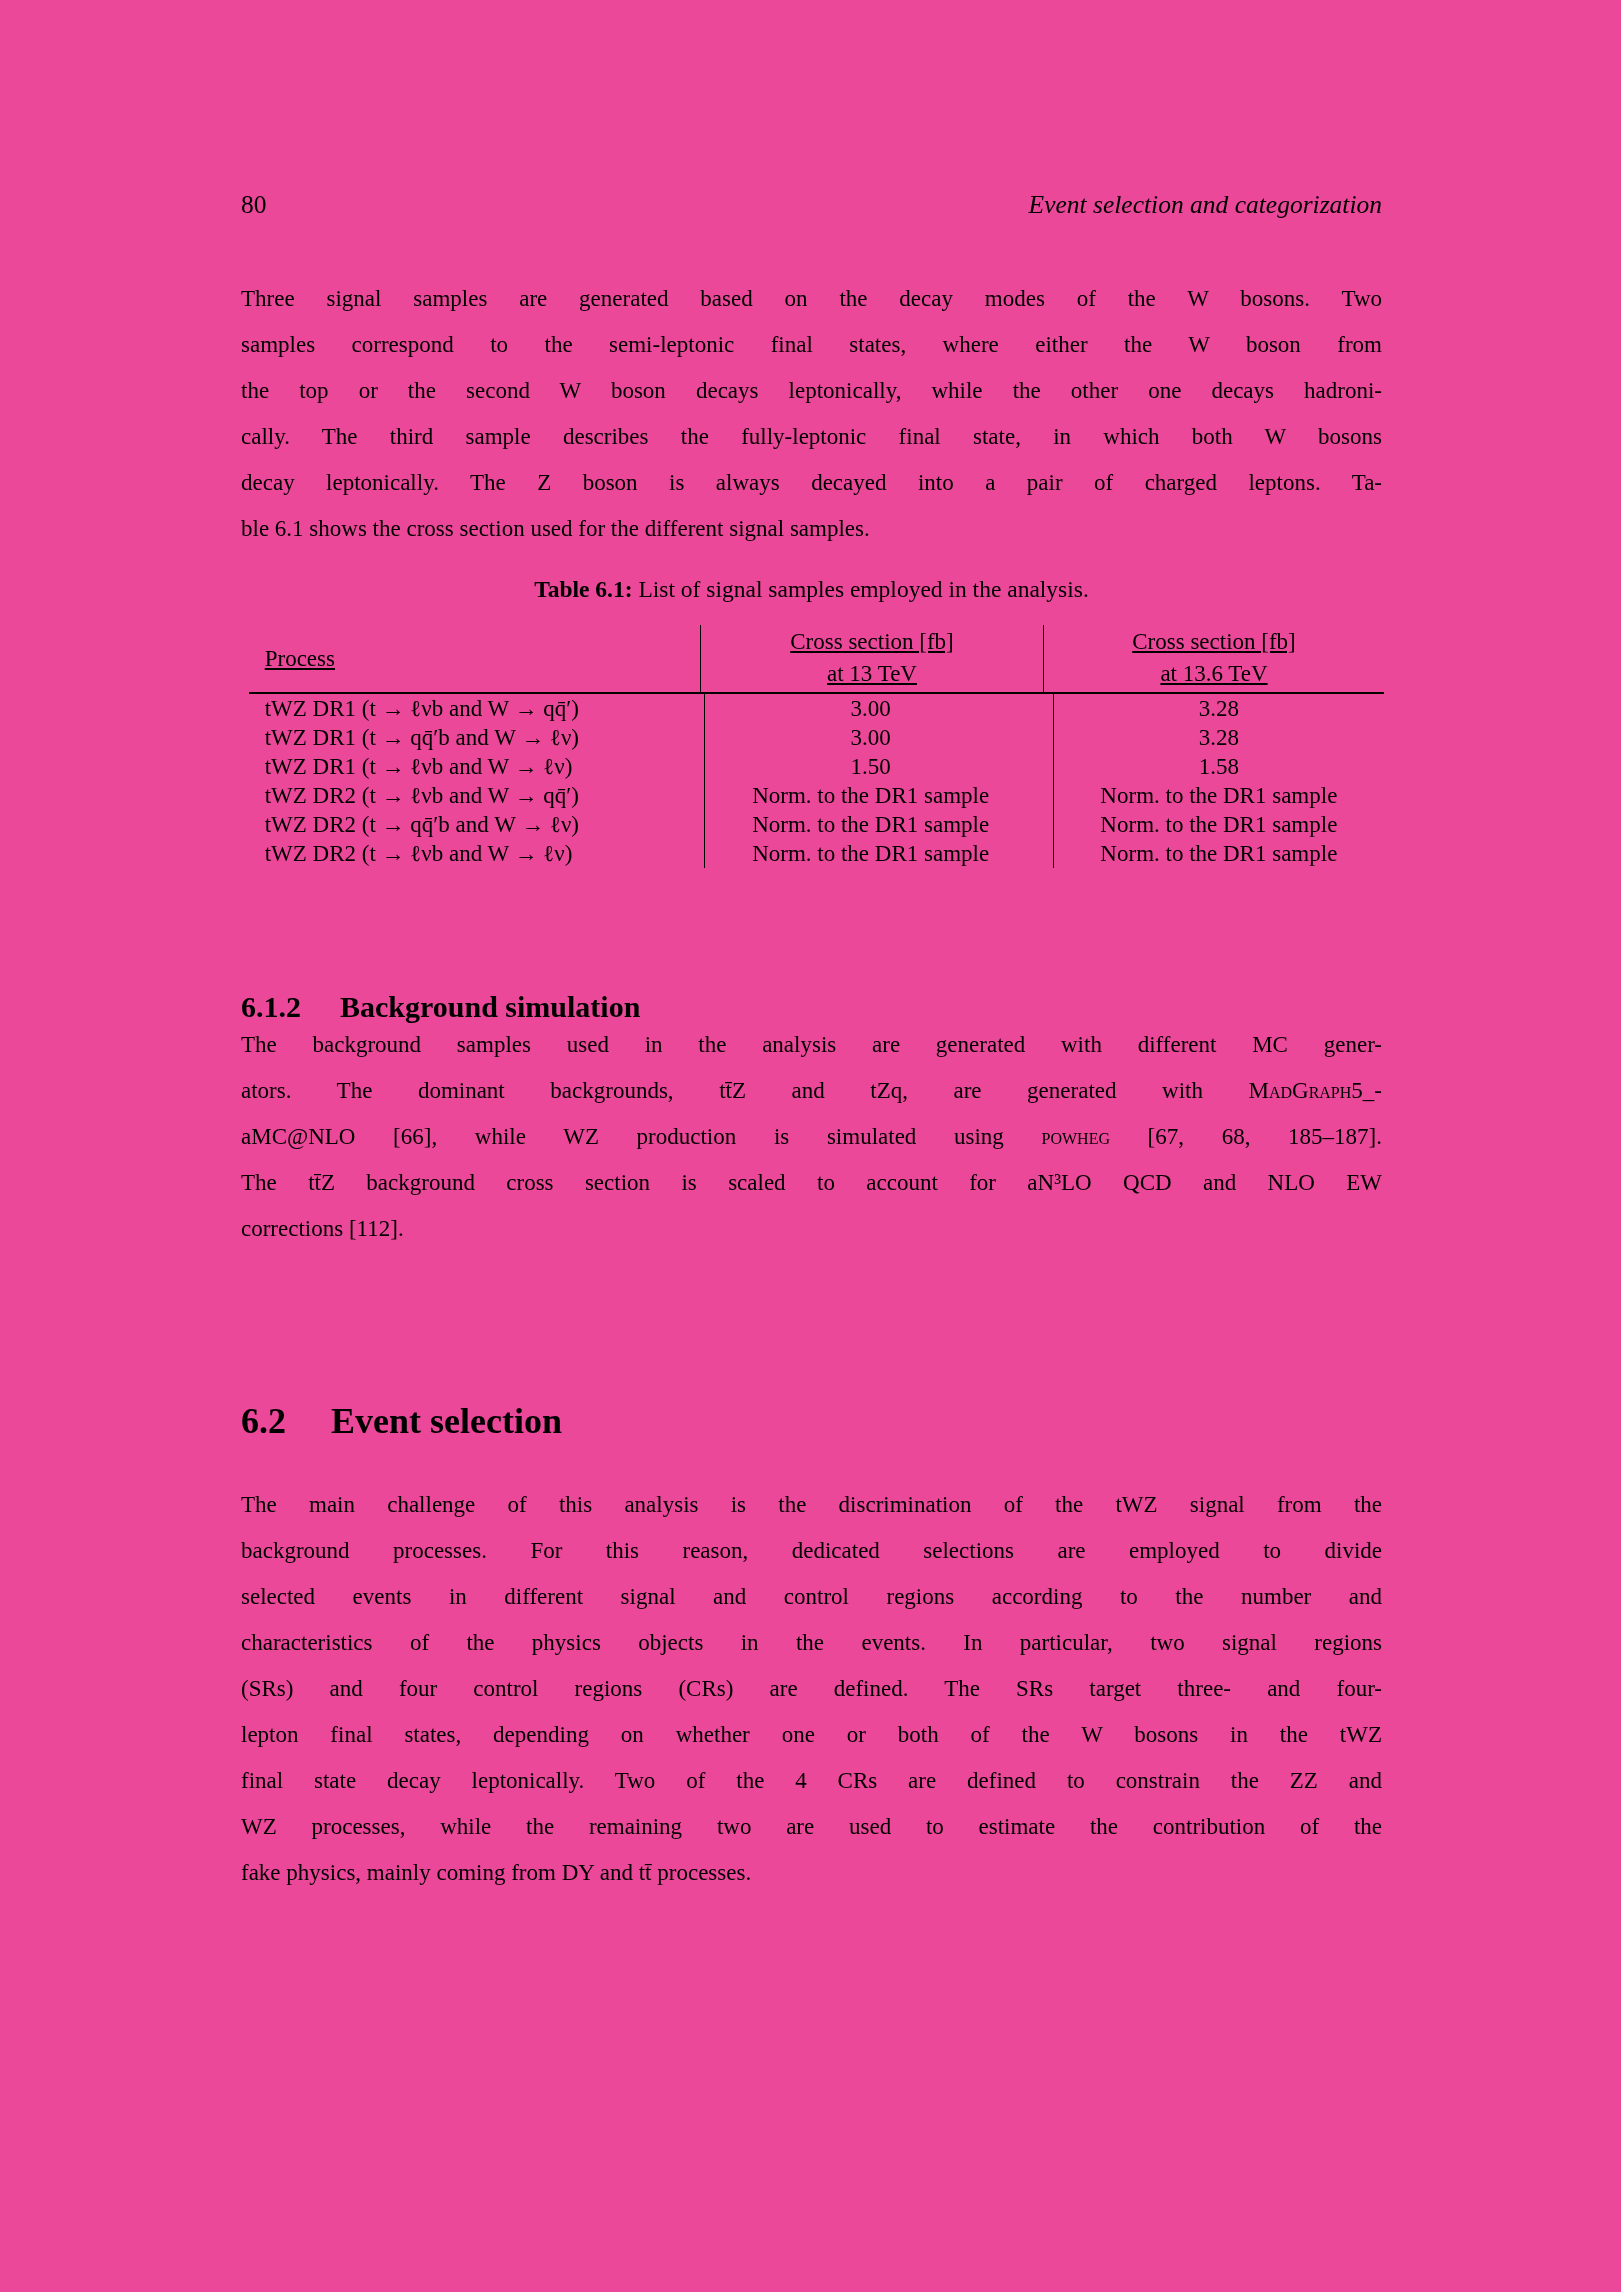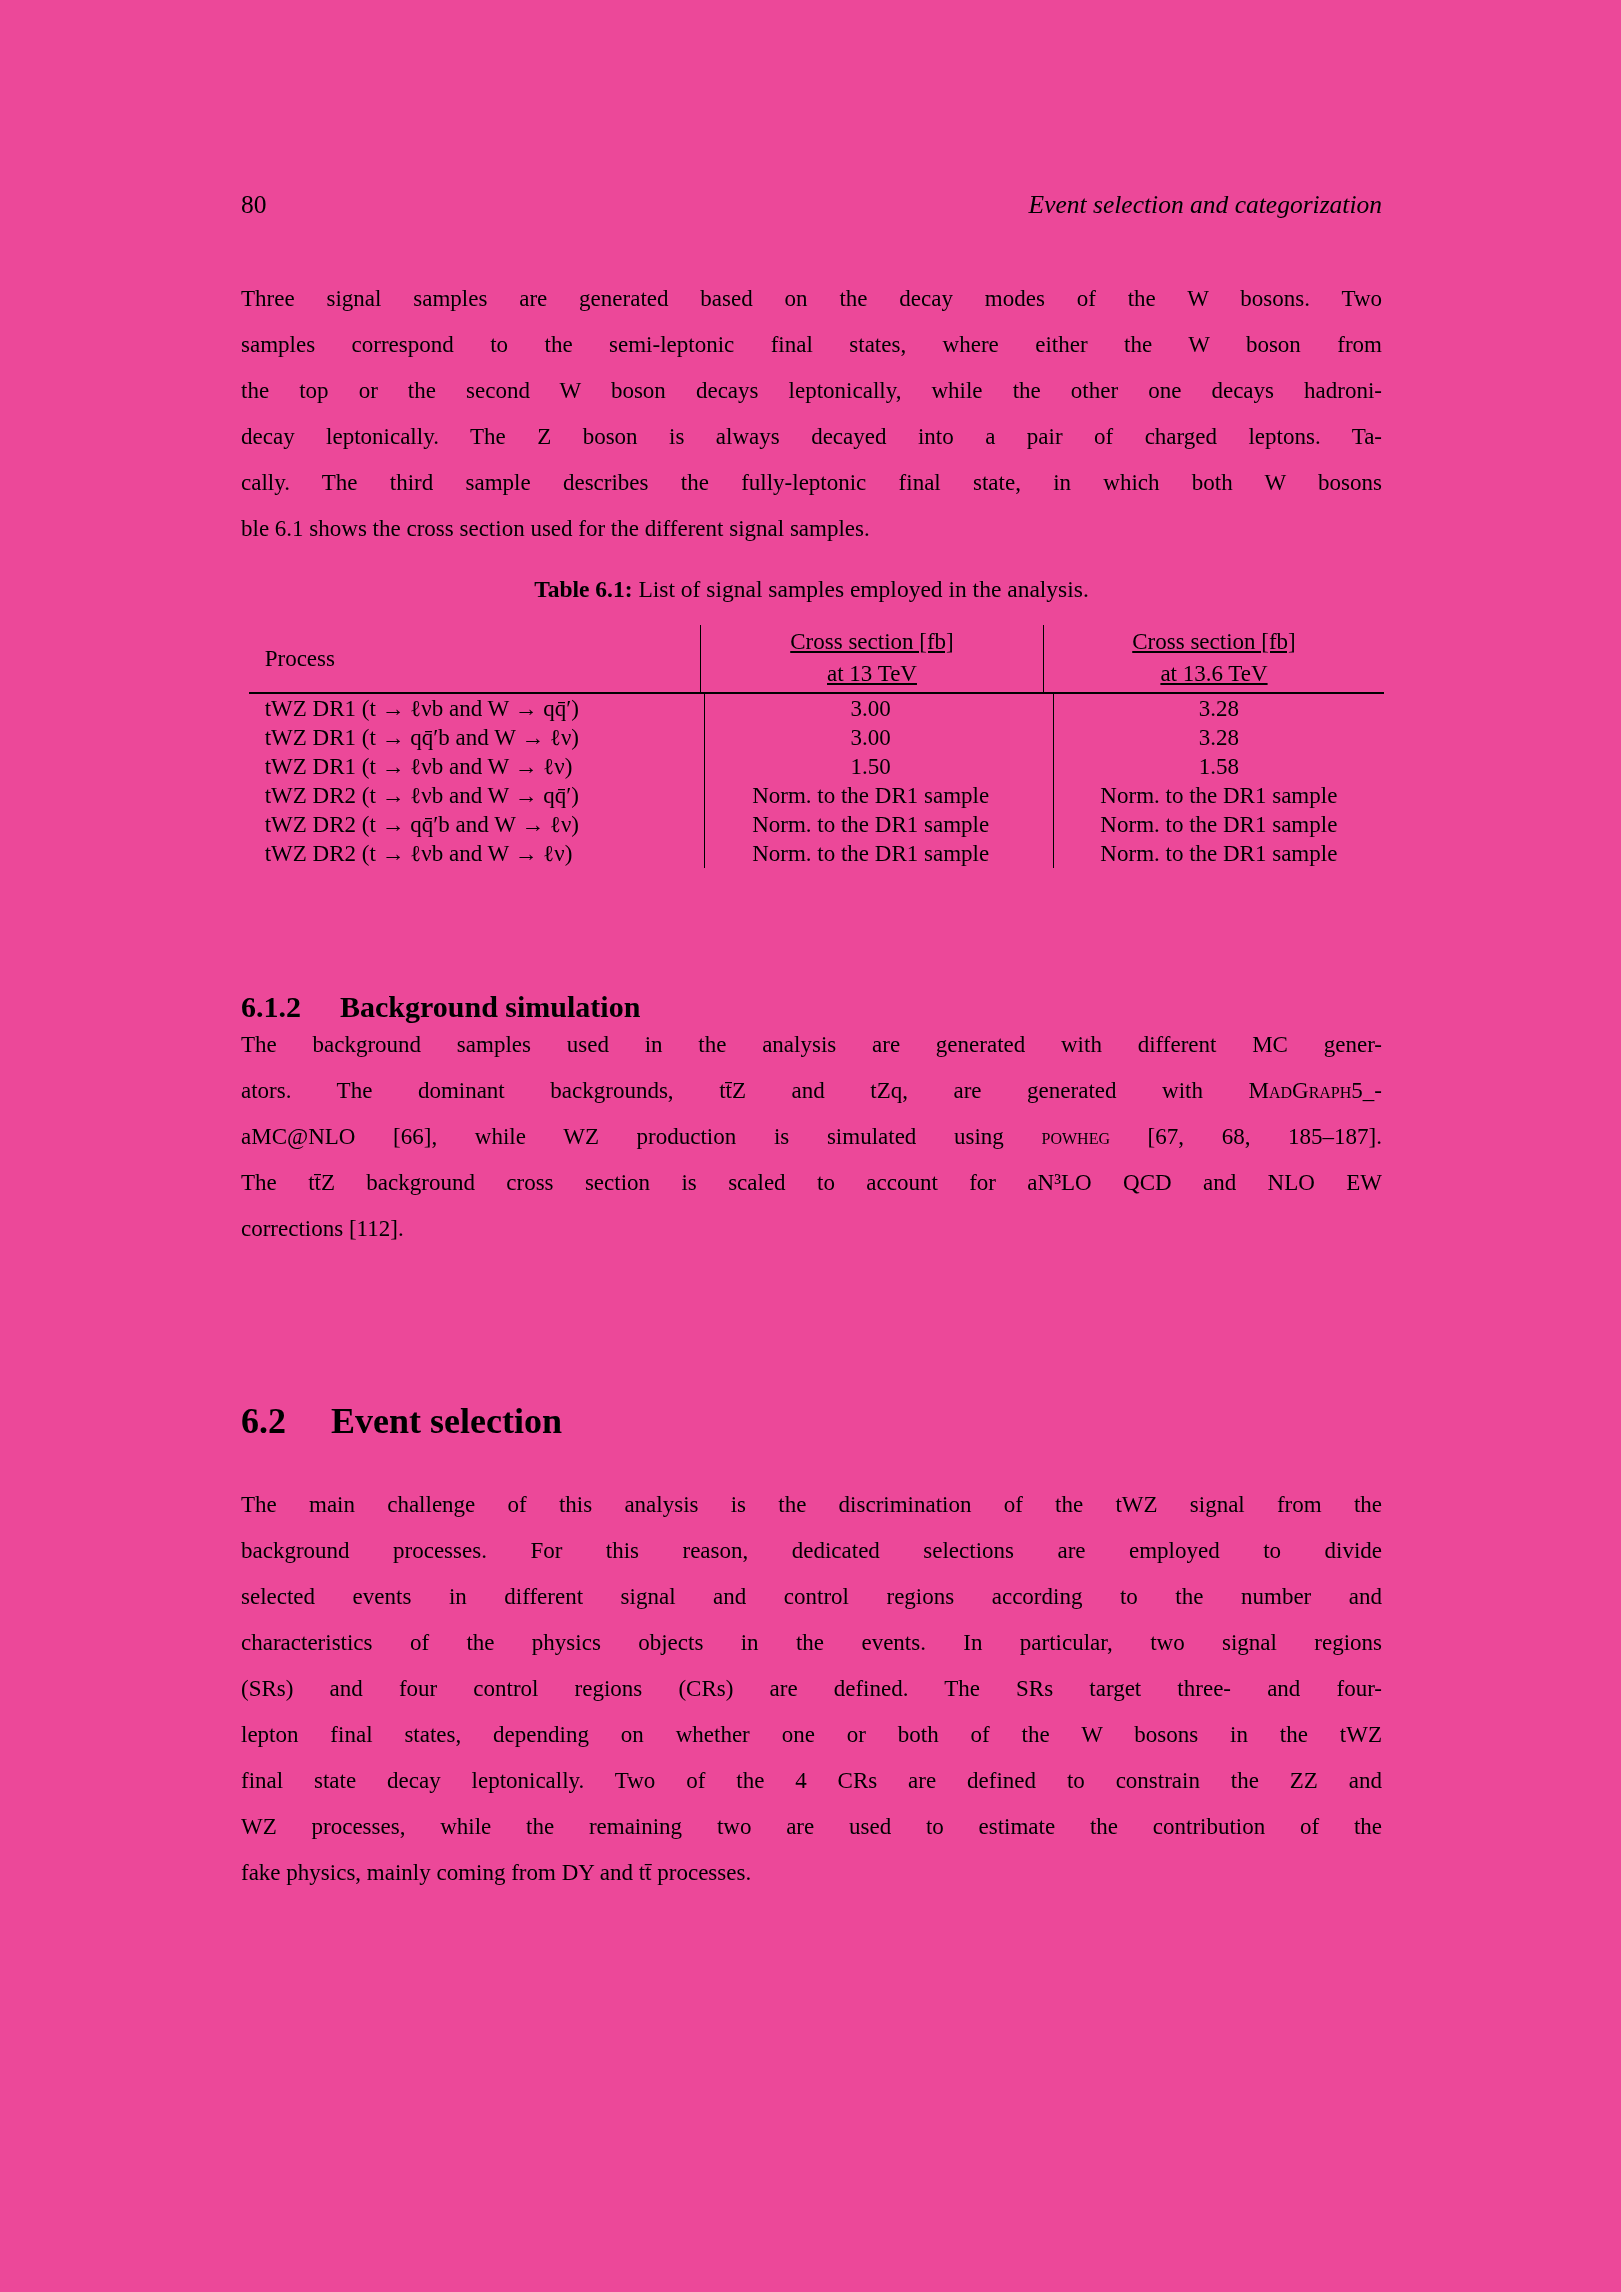--- a/index.html
+++ b/index.html
@@ -44,21 +44,21 @@
   }
   #table-caption .cap-label { font-weight: bold; }
 
   
   #signal-table { left: 249px; top: 625px; width: 1135px; font-size: 23px; }
   .thead { display: flex; border-bottom: 2px solid #000; }
   .tc { box-sizing: border-box; }
   .c1 { width: 451px; }
   .c2 { width: 343px; border-left: 1.5px solid #000; text-align: center; }
   .c3 { width: 341px; border-left: 1.5px solid #000; text-align: center; }
-  .thead .c1 { display: flex; align-items: center; padding-left: 15.7px; }
+  .thead .c1 { display: flex; align-items: center; padding-left: 15.7px; text-decoration: underline; }
   .thead .c2, .thead .c3 { line-height: 32px; padding-top: 1px; padding-bottom: 2px; text-decoration: underline; }
   .trow { display: flex; line-height: 29px; gap: 16px; }
   .trow .c1 { padding-left: 15.7px; }
 
   
   #heading-612 { left: 241px; top: 990px; font-size: 30px; font-weight: bold; }
   #heading-612 .h-title { margin-left: 39px; }
   #heading-62 { left: 241px; top: 1400px; font-size: 36px; font-weight: bold; }
   #heading-62 .h-title { margin-left: 45px; }
 </style>
@@ -69,22 +69,22 @@
 
   <div class="abs" id="page-header">
     <span>80</span>
     <span class="running-title">Event selection and categorization</span>
   </div>
 
   <div class="abs body-lines" id="para-intro">
       <div class="jline">Three signal samples are generated based on the decay modes of the W bosons. Two</div>
       <div class="jline">samples correspond to the semi-leptonic final states, where either the W boson from</div>
       <div class="jline">the top or the second W boson decays leptonically, while the other one decays hadroni-</div>
+      <div class="jline">cally. The third sample describes the fully-leptonic final state, in which both W bosons</div>
       <div class="jline">decay leptonically. The Z boson is always decayed into a pair of charged leptons. Ta-</div>
-      <div class="jline">cally. The third sample describes the fully-leptonic final state, in which both W bosons</div>
       <div class="jline jline-last">ble 6.1 shows the cross section used for the different signal samples.</div>
     </div>
 
   <div class="abs" id="table-caption">
     <span class="cap-label">Table 6.1:</span><span> List of signal samples employed in the analysis.</span>
   </div>
 
   <div class="abs" id="signal-table">
     <div class="thead">
       <div class="tc c1">Process</div>

